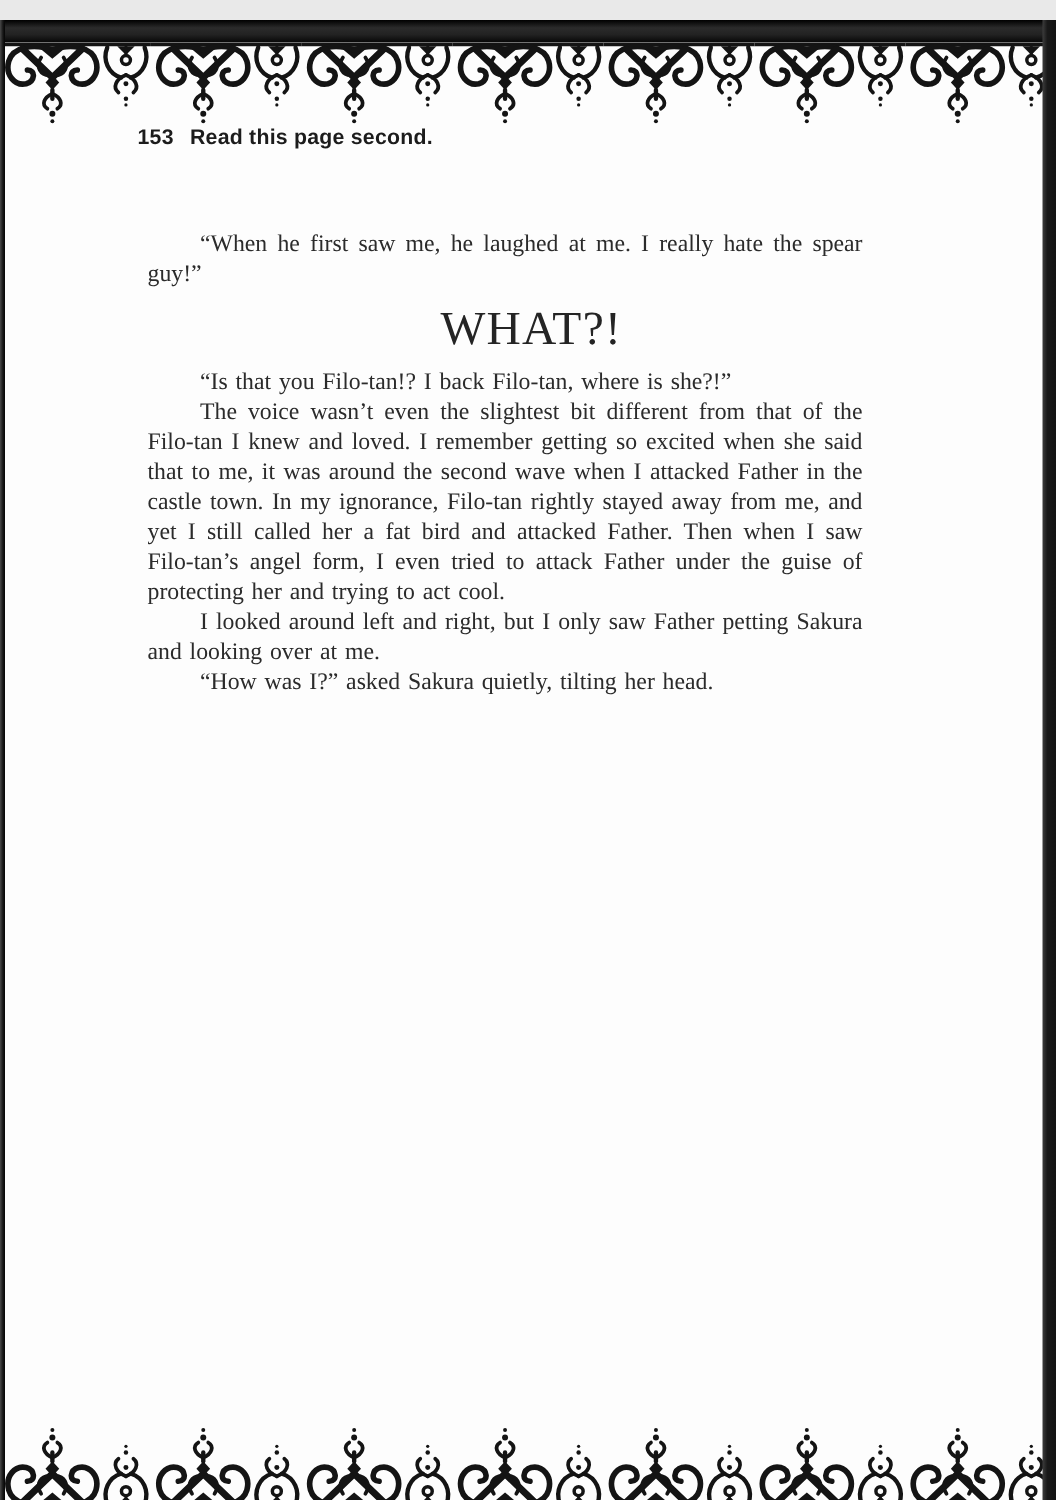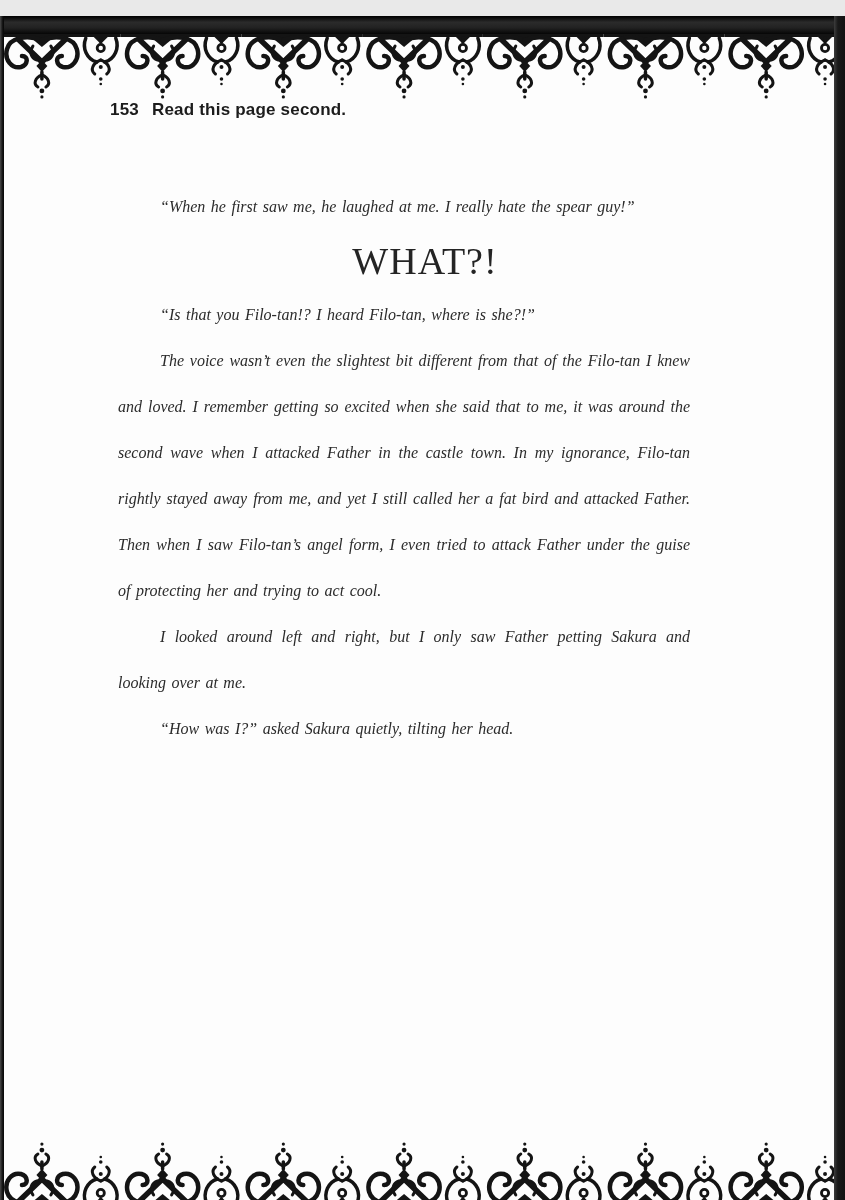--- a/index.html
+++ b/index.html
@@ -50,26 +50,25 @@
   }
   .header-line .pagenum{margin-right:13px;}
   
   main{
     margin:64px 155px 0 118px;
     color:#2b2b2b;
     flex:0 0 auto;
   }
   .body-p{
     margin:0;
-    font-size:16px;
-    line-height:46px;
+    font-size:19px;
+    line-height:24px;
     text-align:justify;
     text-indent:42px;
     word-spacing:1.5px;
-    font-style:italic;
   }
   .shout{
     font-size:38px;
     line-height:46px;
     text-align:center;
     text-indent:42px;
     letter-spacing:1px;
     margin:8px 0 8px 0;
     color:#242424;
   }
@@ -131,21 +130,21 @@
     </svg>
   </div>
 
   <div class="header-line">
     <span class="pagenum">153</span><span>Read this page second.</span>
   </div>
 
   <main>
     <p class="body-p">“When he first saw me, he laughed at me. I really hate the spear guy!”</p>
     <p class="shout">WHAT?!</p>
-    <p class="body-p">“Is that you Filo-tan!? I heard Filo-tan, where is she?!”</p>
+    <p class="body-p">“Is that you Filo-tan!? I back Filo-tan, where is she?!”</p>
     <p class="body-p">The voice wasn’t even the slightest bit different from that of the Filo-tan I knew and loved. I remember getting so excited when she said that to me, it was around the second wave when I attacked Father in the castle town. In my ignorance, Filo-tan rightly stayed away from me, and yet I still called her a fat bird and attacked Father. Then when I saw Filo-tan’s angel form, I even tried to attack Father under the guise of protecting her and trying to act cool.</p>
     <p class="body-p">I looked around left and right, but I only saw Father petting Sakura and looking over at me.</p>
     <p class="body-p">“How was I?” asked Sakura quietly, tilting her head.</p>
   </main>
 
   <div class="ornament bottom flipped">
     <svg width="845" height="66" viewBox="0 0 847 66" xmlns="http://www.w3.org/2000/svg" aria-hidden="true">
       <use href="#tileA" xlink:href="#tileA" x="0"></use>
       <use href="#tileA" xlink:href="#tileA" x="121"></use>
       <use href="#tileA" xlink:href="#tileA" x="242"></use>

